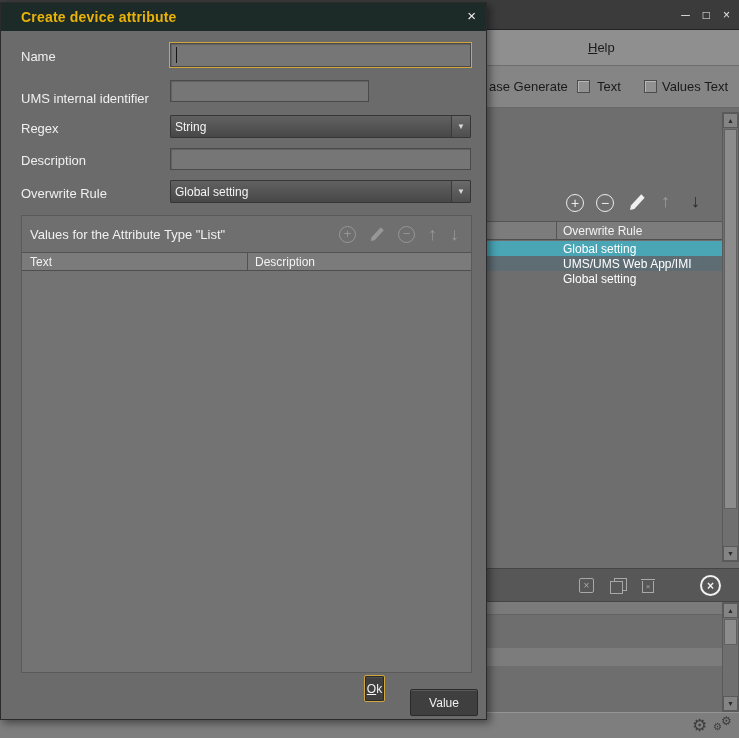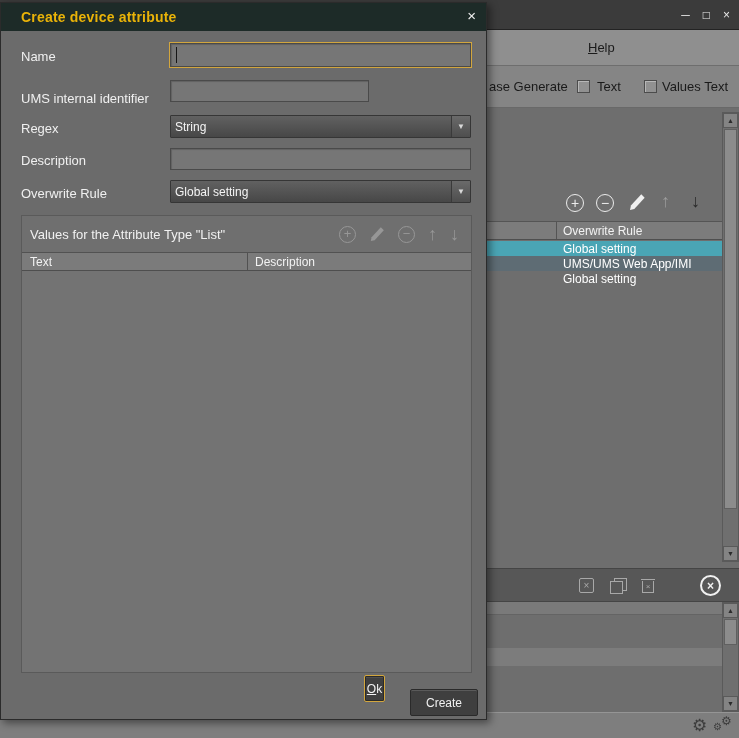--- a/index.html
+++ b/index.html
@@ -249,16 +249,16 @@
         <span class="vth" style="left:8px;">Text</span>
         <span class="vdiv" style="left:225px;"></span>
         <span class="vth" style="left:233px;">Description</span>
       </div>
       <div class="vbody"></div>
     </div>
 
     <button class="pushbtn ok" style="left:363px;top:672px;width:21px;height:27px;">
       <span><span class="mnemo">O</span><span>k</span></span>
     </button>
-    <button class="pushbtn" style="left:409px;top:686px;width:68px;height:27px;">Create</button>
+    <button class="pushbtn" style="left:409px;top:686px;width:68px;height:27px;">Value</button>
   </div>
 
 </div>
 
 </body></html>

